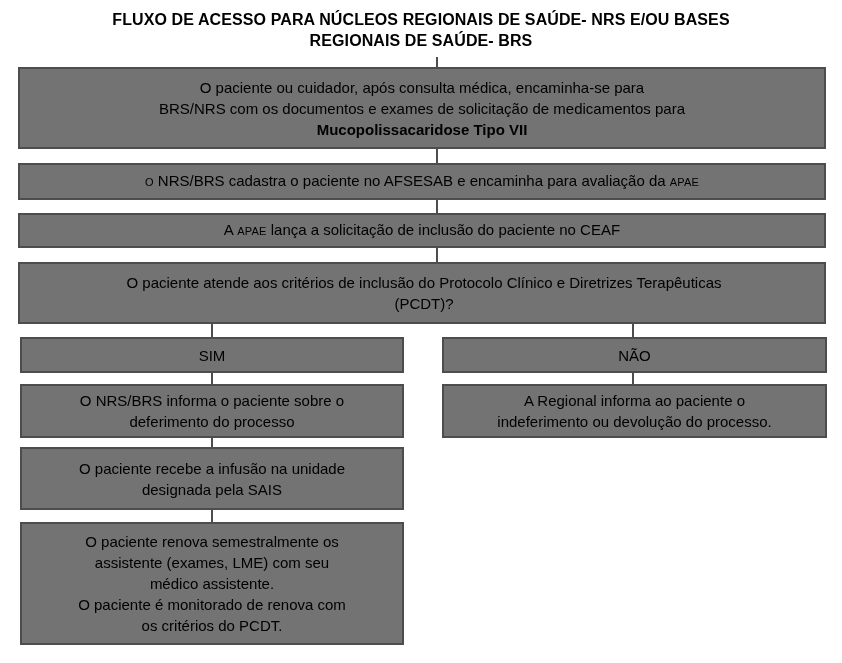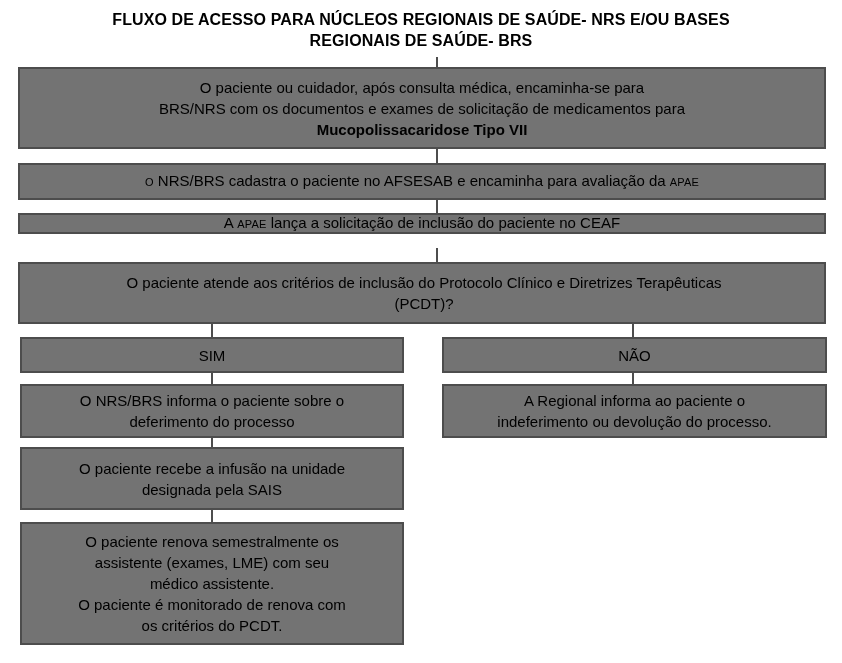--- a/index.html
+++ b/index.html
@@ -46,21 +46,21 @@
     letter-spacing: 0.2px;
   }
   .vline {
     position: absolute;
     width: 2px;
     background: var(--border, #4d4d4d);
   }
   
   .b-consulta   { left: 18px;  top: 67px;  width: 808px; height: 82px; }
   .b-cadastro   { left: 18px;  top: 163px; width: 808px; height: 37px; }
-  .b-apae       { left: 18px;  top: 213px; width: 808px; height: 21px; }
+  .b-apae       { left: 18px;  top: 213px; width: 808px; height: 35px; }
   .b-criterios  { left: 18px;  top: 262px; width: 808px; height: 62px; padding-left: 12px; }
   .b-sim        { left: 20px;  top: 337px; width: 384px; height: 36px; }
   .b-nao        { left: 442px; top: 337px; width: 385px; height: 36px; }
   .b-defer      { left: 20px;  top: 384px; width: 384px; height: 54px; align-items: center; }
   .b-regional   { left: 442px; top: 384px; width: 385px; height: 54px; }
   .b-infusao    { left: 20px;  top: 447px; width: 384px; height: 63px; }
   .b-renova     { left: 20px;  top: 522px; width: 384px; height: 123px; }
   
   .c0 { left: 436px; top: 57px;  height: 10px; }
   .c1 { left: 436px; top: 149px; height: 14px; }

